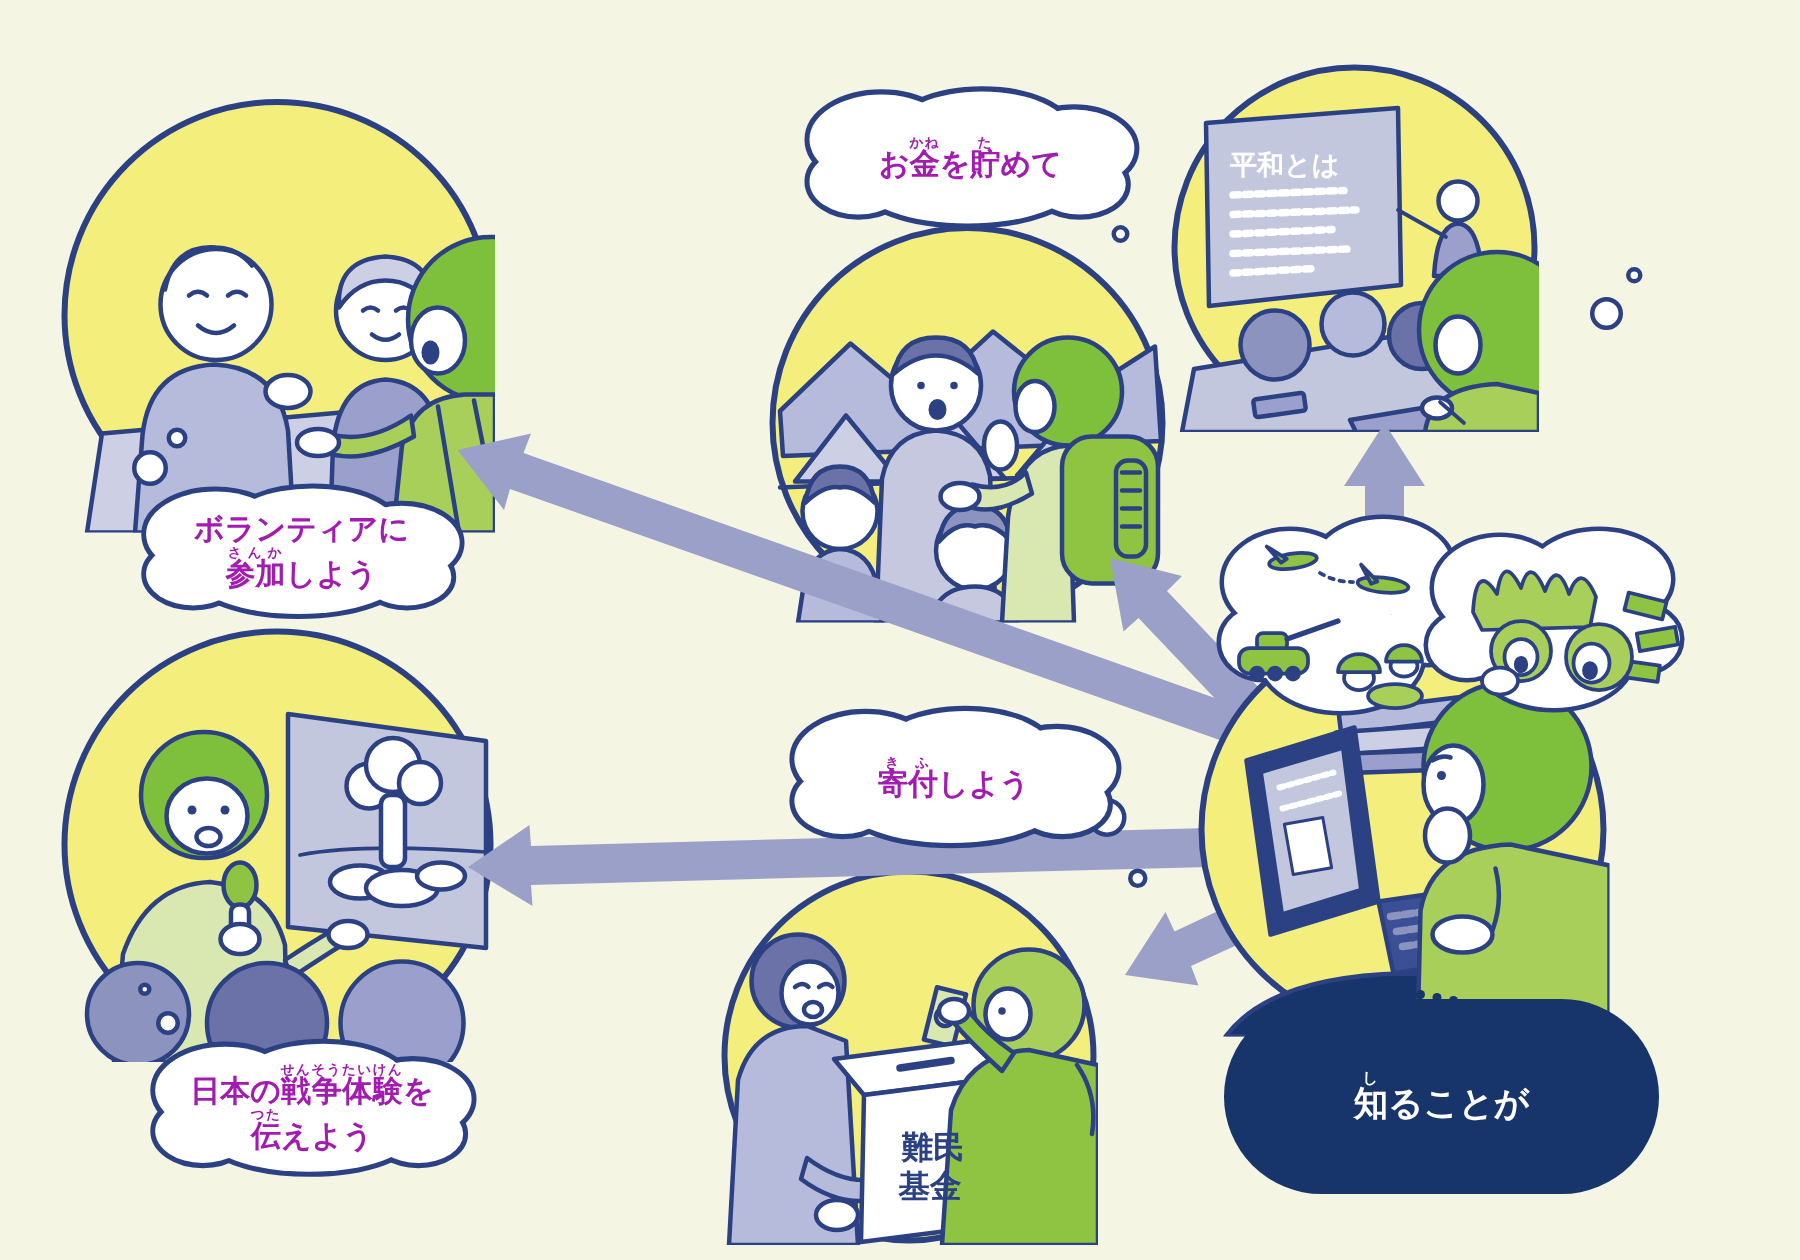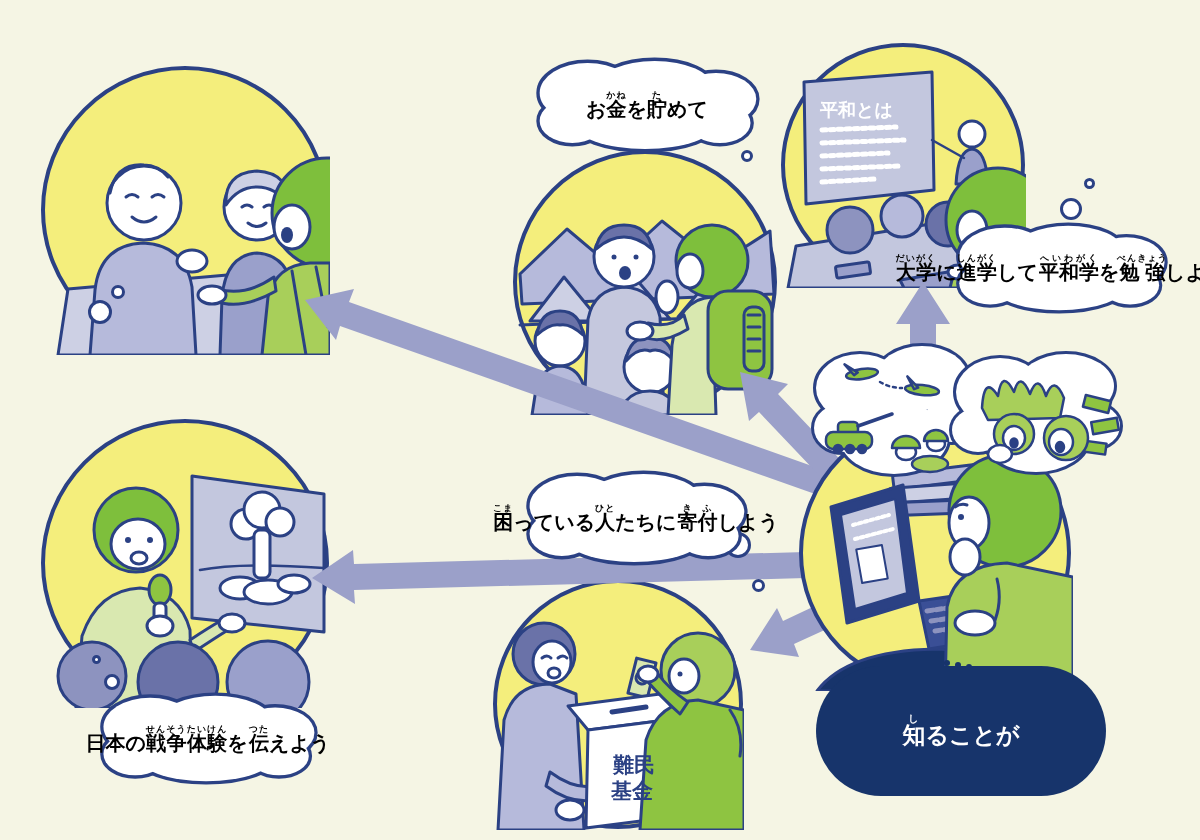--- a/index.html
+++ b/index.html
@@ -4,22 +4,22 @@
 <style>
   html,body{margin:0;padding:0;}
   body{font-family:"DejaVu Sans","Liberation Sans",sans-serif;}
   #canvas{position:relative;width:1200px;height:840px;background:#f5f5e4;overflow:hidden;}
   svg{display:block;}
   .scene{position:absolute;}
   .scene svg{width:100%;height:100%;}
   .layer{position:absolute;left:0;top:0;width:1200px;height:840px;pointer-events:none;}
   .bubble{position:absolute;}
   .bubble > svg{position:absolute;left:0;top:0;width:100%;height:100%;overflow:visible;}
-  .bubble .txt{position:absolute;left:0;top:0;right:0;bottom:0;display:flex;
-     align-items:center;justify-content:center;gap:1px;color:#000000;font-weight:bold;
+  .bubble .txt{position:absolute;left:0;top:0;right:0;bottom:0;display:flex;flex-direction:column;
+     align-items:center;justify-content:center;gap:1px;color:#a21caf;font-weight:bold;
      font-size:20px;line-height:1.05;text-align:center;}
   .bubble .txt .line{white-space:nowrap;}
   ruby{ruby-position:over;}
   rt{font-size:9px;font-weight:bold;letter-spacing:1px;}
   .dot{position:absolute;background:#fff;border:3px solid #2b4184;border-radius:50%;box-sizing:border-box;}
   #conclusion{position:absolute;left:816px;top:666px;width:290px;height:130px;background:#17346b;
      border-radius:65px;display:flex;flex-direction:column;justify-content:center;
      gap:2px;color:#ffffff;font-weight:bold;font-size:23px;line-height:1.05;text-align:center;}
   #conclusion rt{font-size:10px;}
   .cloudscene{position:absolute;}
@@ -168,21 +168,21 @@
         <ellipse cx="120" cy="208" rx="13" ry="10" fill="#ffffff"></ellipse>
         <path d="M150 222 Q168 210 182 202 L188 212 Q175 220 154 234 Z" fill="#d9e8b0"></path>
         <ellipse cx="192" cy="205" rx="13" ry="9" fill="#ffffff"></ellipse>
         <circle cx="52" cy="258" r="34" fill="#8d93bf"></circle>
         <circle cx="138" cy="264" r="40" fill="#6a72a8"></circle>
         <circle cx="228" cy="264" r="41" fill="#9aa0cb"></circle>
       </g>
     </svg>
   </div>
 
-  <div class="scene" style="left:492px;top:578px;width:252px;height:252px">
+  <div class="scene" style="left:480px;top:578px;width:252px;height:252px">
     <svg viewBox="0 0 252 252">
       <circle cx="126" cy="126" r="123" fill="#f4ee7c" stroke="#2b4184" stroke-width="4"></circle>
       <g stroke="#2b4184" stroke-width="3" stroke-linecap="round" stroke-linejoin="round">
         <circle cx="52" cy="76" r="31" fill="#6a72a8"></circle>
         <ellipse cx="60" cy="84" rx="19" ry="21" fill="#ffffff"></ellipse>
         <path d="M50 80 q5 -4 9 0 M66 80 q5 -4 9 0" fill="none"></path>
         <ellipse cx="62" cy="95" rx="6" ry="5" fill="#ffffff"></ellipse>
         <path d="M6 252 L12 142 Q22 106 58 106 L84 116 L92 252 Z" fill="#b6badb"></path>
         <path d="M58 194 Q82 212 104 208 L102 222 Q78 226 54 208 Z" fill="#b6badb"></path>
         <ellipse cx="78" cy="232" rx="14" ry="10" fill="#ffffff"></ellipse>
@@ -348,37 +348,36 @@
 
   <div class="bubble" style="left:532px;top:55px;width:230px;height:100px">
     <svg viewBox="0 0 240 100" preserveAspectRatio="none">
         <use href="#cloudshape"></use>
       </svg>
     <div class="txt">
       <div class="line">お<ruby>金<rt>かね</rt></ruby>を<ruby>貯<rt>た</rt></ruby>めて</div>
     </div>
   </div>
 
-  <div class="bubble" style="left:952px;top:220px;width:218px;height:96px">
+
+  <div class="bubble" style="left:90px;top:320px;width:222px;height:95px">
     <svg viewBox="0 0 240 100" preserveAspectRatio="none">
         <use href="#cloudshape"></use>
       </svg>
     <div class="txt">
-      <div class="line"><ruby>大学<rt>だいがく</rt></ruby>に<ruby>進学<rt>しんがく</rt></ruby>して</div>
-      <div class="line"><ruby>平和学<rt>へいわがく</rt></ruby>を<ruby>勉強<rt>べんきょう</rt></ruby>しよう</div>
+      <div class="line">ボランティアに</div>
+      <div class="line"><ruby>参加<rt>さんか</rt></ruby>しよう</div>
     </div>
   </div>
-
 
   <div class="bubble" style="left:522px;top:468px;width:228px;height:100px">
     <svg viewBox="0 0 240 100" preserveAspectRatio="none">
         <use href="#cloudshape"></use>
       </svg>
     <div class="txt">
-      <div class="line"><ruby>困<rt>こま</rt></ruby>っている<ruby>人<rt>ひと</rt></ruby>たちに</div>
       <div class="line"><ruby>寄付<rt>きふ</rt></ruby>しよう</div>
     </div>
   </div>
 
   <div class="bubble" style="left:96px;top:690px;width:224px;height:97px">
     <svg viewBox="0 0 240 100" preserveAspectRatio="none">
         <use href="#cloudshape"></use>
       </svg>
     <div class="txt">
       <div class="line">日本の<ruby>戦争体験<rt>せんそうたいけん</rt></ruby>を</div>

